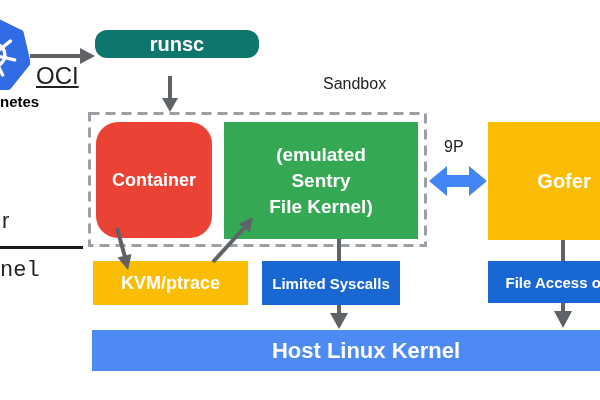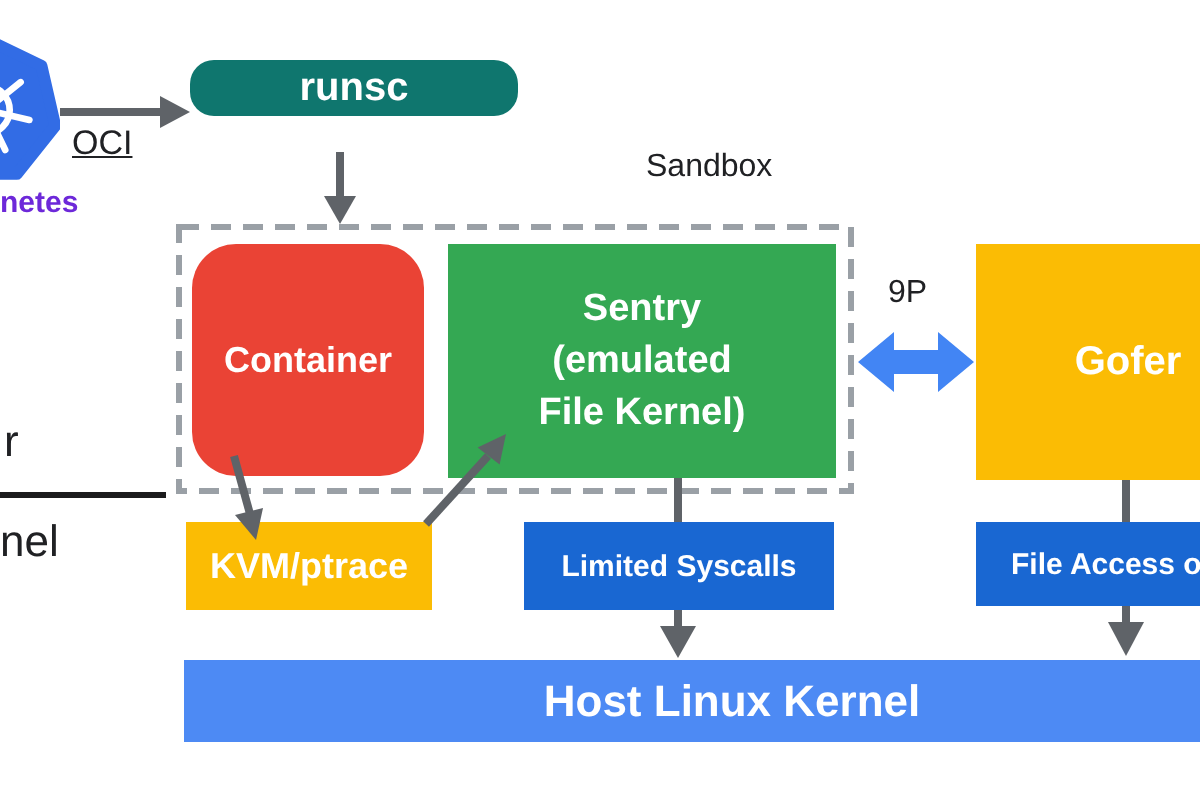--- a/index.html
+++ b/index.html
@@ -11,30 +11,30 @@
   .box{
     position:absolute;display:flex;align-items:center;justify-content:center;
     color:#ffffff;font-weight:bold;text-align:center;box-sizing:border-box;
   }
   .lbl{position:absolute;color:#202124;white-space:nowrap;}
   .frag{position:absolute;color:#202124;white-space:nowrap;}
   #runsc-box{left:95px;top:30px;width:164px;height:28px;background:#0f766e;font-size:20px;border-radius:12px;}
   #container-box{left:96px;top:122px;width:116px;height:116px;background:#EA4335;font-size:18px;border-radius:22px;}
   #sentry-box{left:224px;top:122px;width:194px;height:117px;background:#34A853;font-size:19px;line-height:26px;flex-direction:column;}
   #gofer-box{left:488px;top:122px;width:152px;height:118px;background:#FBBC04;font-size:20px;}
-  #kvm-box{left:93px;top:261px;width:123px;height:44px;background:#FBBC04;font-size:18px;}
-  #limited-box{left:262px;top:261px;width:155px;height:44px;background:#1967D2;font-size:15px;}
+  #kvm-box{left:93px;top:261px;width:155px;height:44px;background:#FBBC04;font-size:18px;}
+  #limited-box{left:262px;top:261px;width:138px;height:44px;background:#1967D2;font-size:15px;}
   #file-box{left:488px;top:261px;width:152px;height:42px;background:#1967D2;font-size:15px;}
   #host-box{left:92px;top:330px;width:548px;height:41px;background:#4D8AF4;font-size:22px;}
-  #oci-label{left:36px;top:62px;font-size:17px;text-decoration:underline;}
+  #oci-label{left:36px;top:62px;font-size:24px;text-decoration:underline;}
   #sandbox-label{left:323px;top:75px;font-size:16px;}
   #ninep-label{left:444px;top:138px;font-size:16px;}
-  #k8s-frag{left:0;top:93px;font-size:15px;font-weight:bold;color:#6d28d9;}
+  #k8s-frag{left:0;top:93px;font-size:15px;font-weight:bold;color:#000000;}
   #user-frag{left:2px;top:208px;font-size:22px;}
-  #kernel-frag{left:0;top:258px;font-size:22px;}
+  #kernel-frag{left:0;top:258px;font-size:22px;font-family:Liberation Mono, monospace;}
   #uk-divider{position:absolute;left:0;top:246px;width:83px;height:3px;background:#1b1b1d;}
   #k8s-logo{position:absolute;left:-44px;top:18px;width:74px;height:74px;}
   #arrow-layer{position:absolute;left:0;top:0;width:600px;height:400px;pointer-events:none;}
 </style>
 </head>
 <body>
 
 <div id="stage">
 
   <svg id="k8s-logo" viewBox="0 0 100 100">
@@ -57,22 +57,22 @@
   <div class="lbl" id="sandbox-label">Sandbox</div>
   <div class="lbl" id="ninep-label">9P</div>
 
   <div class="frag" id="user-frag">r</div>
   <div id="uk-divider"></div>
   <div class="frag" id="kernel-frag">nel</div>
 
   <div class="box" id="runsc-box">runsc</div>
   <div class="box" id="container-box">Container</div>
   <div class="box" id="sentry-box">
+    <span>(emulated</span>
     <span>Sentry</span>
-    <span>(emulated</span>
     <span>File Kernel)</span>
   </div>
   <div class="box" id="gofer-box">Gofer</div>
   <div class="box" id="kvm-box">KVM/ptrace</div>
   <div class="box" id="limited-box">Limited Syscalls</div>
   <div class="box" id="file-box">File Access only</div>
   <div class="box" id="host-box">Host Linux Kernel</div>
 
   <svg id="arrow-layer" viewBox="0 0 600 400">
 

